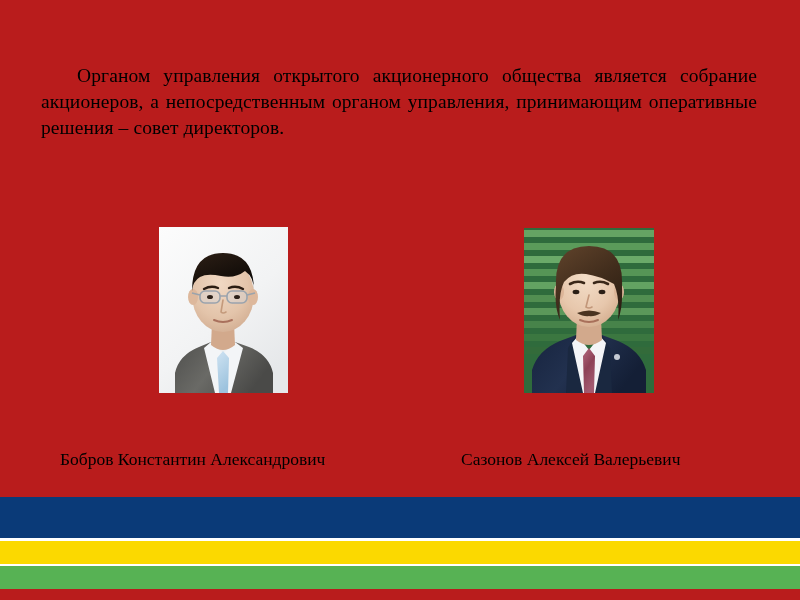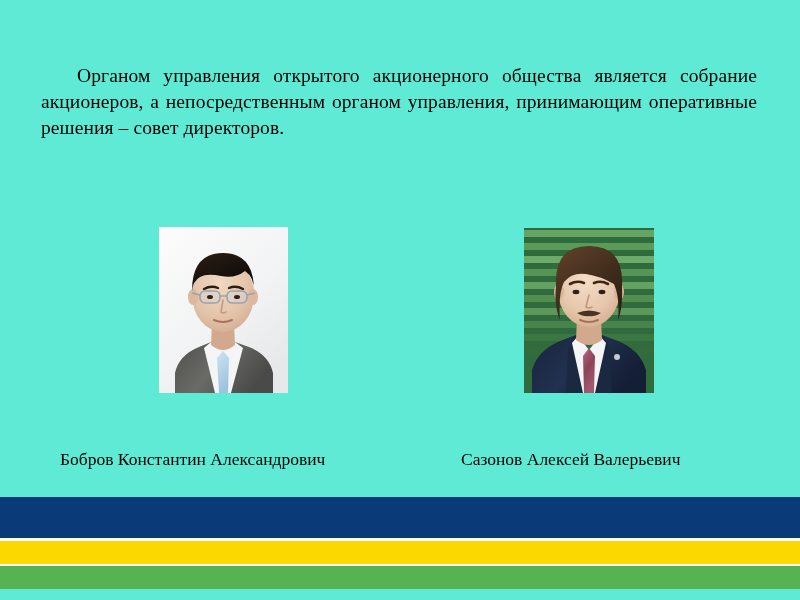--- a/index.html
+++ b/index.html
@@ -73,21 +73,21 @@
   }
   #band-navy   { top: 9px;  height: 41px; }
   #band-gap1   { top: 50px; height: 3px; background: #ffffff; }
   #band-yellow { top: 53px; height: 23px; }
   #band-gap2   { top: 76px; height: 2px; background: #ffffff; }
   #band-green  { top: 78px; height: 23px; }
 </style>
 </head>
 <body>
 
-<div id="slide" style="background: #5eead4;">
+<div id="slide" style="background: #b91c1c;">
 
   <p class="body-text">Органом управления открытого акционерного общества является собрание акционеров, а непосредственным органом управления, принимающим оперативные решения – совет директоров.</p>
 
   <div class="photo" id="photo-bobrov">
     <svg width="129" height="166" viewBox="0 0 129 166" xmlns="http://www.w3.org/2000/svg">
       <defs>
         <linearGradient id="bgL" x1="0" y1="0" x2="0.7" y2="1">
           <stop offset="0%" stop-color="#fcfcfc"></stop>
           <stop offset="60%" stop-color="#f2f3f4"></stop>
           <stop offset="100%" stop-color="#e6e8ea"></stop>

